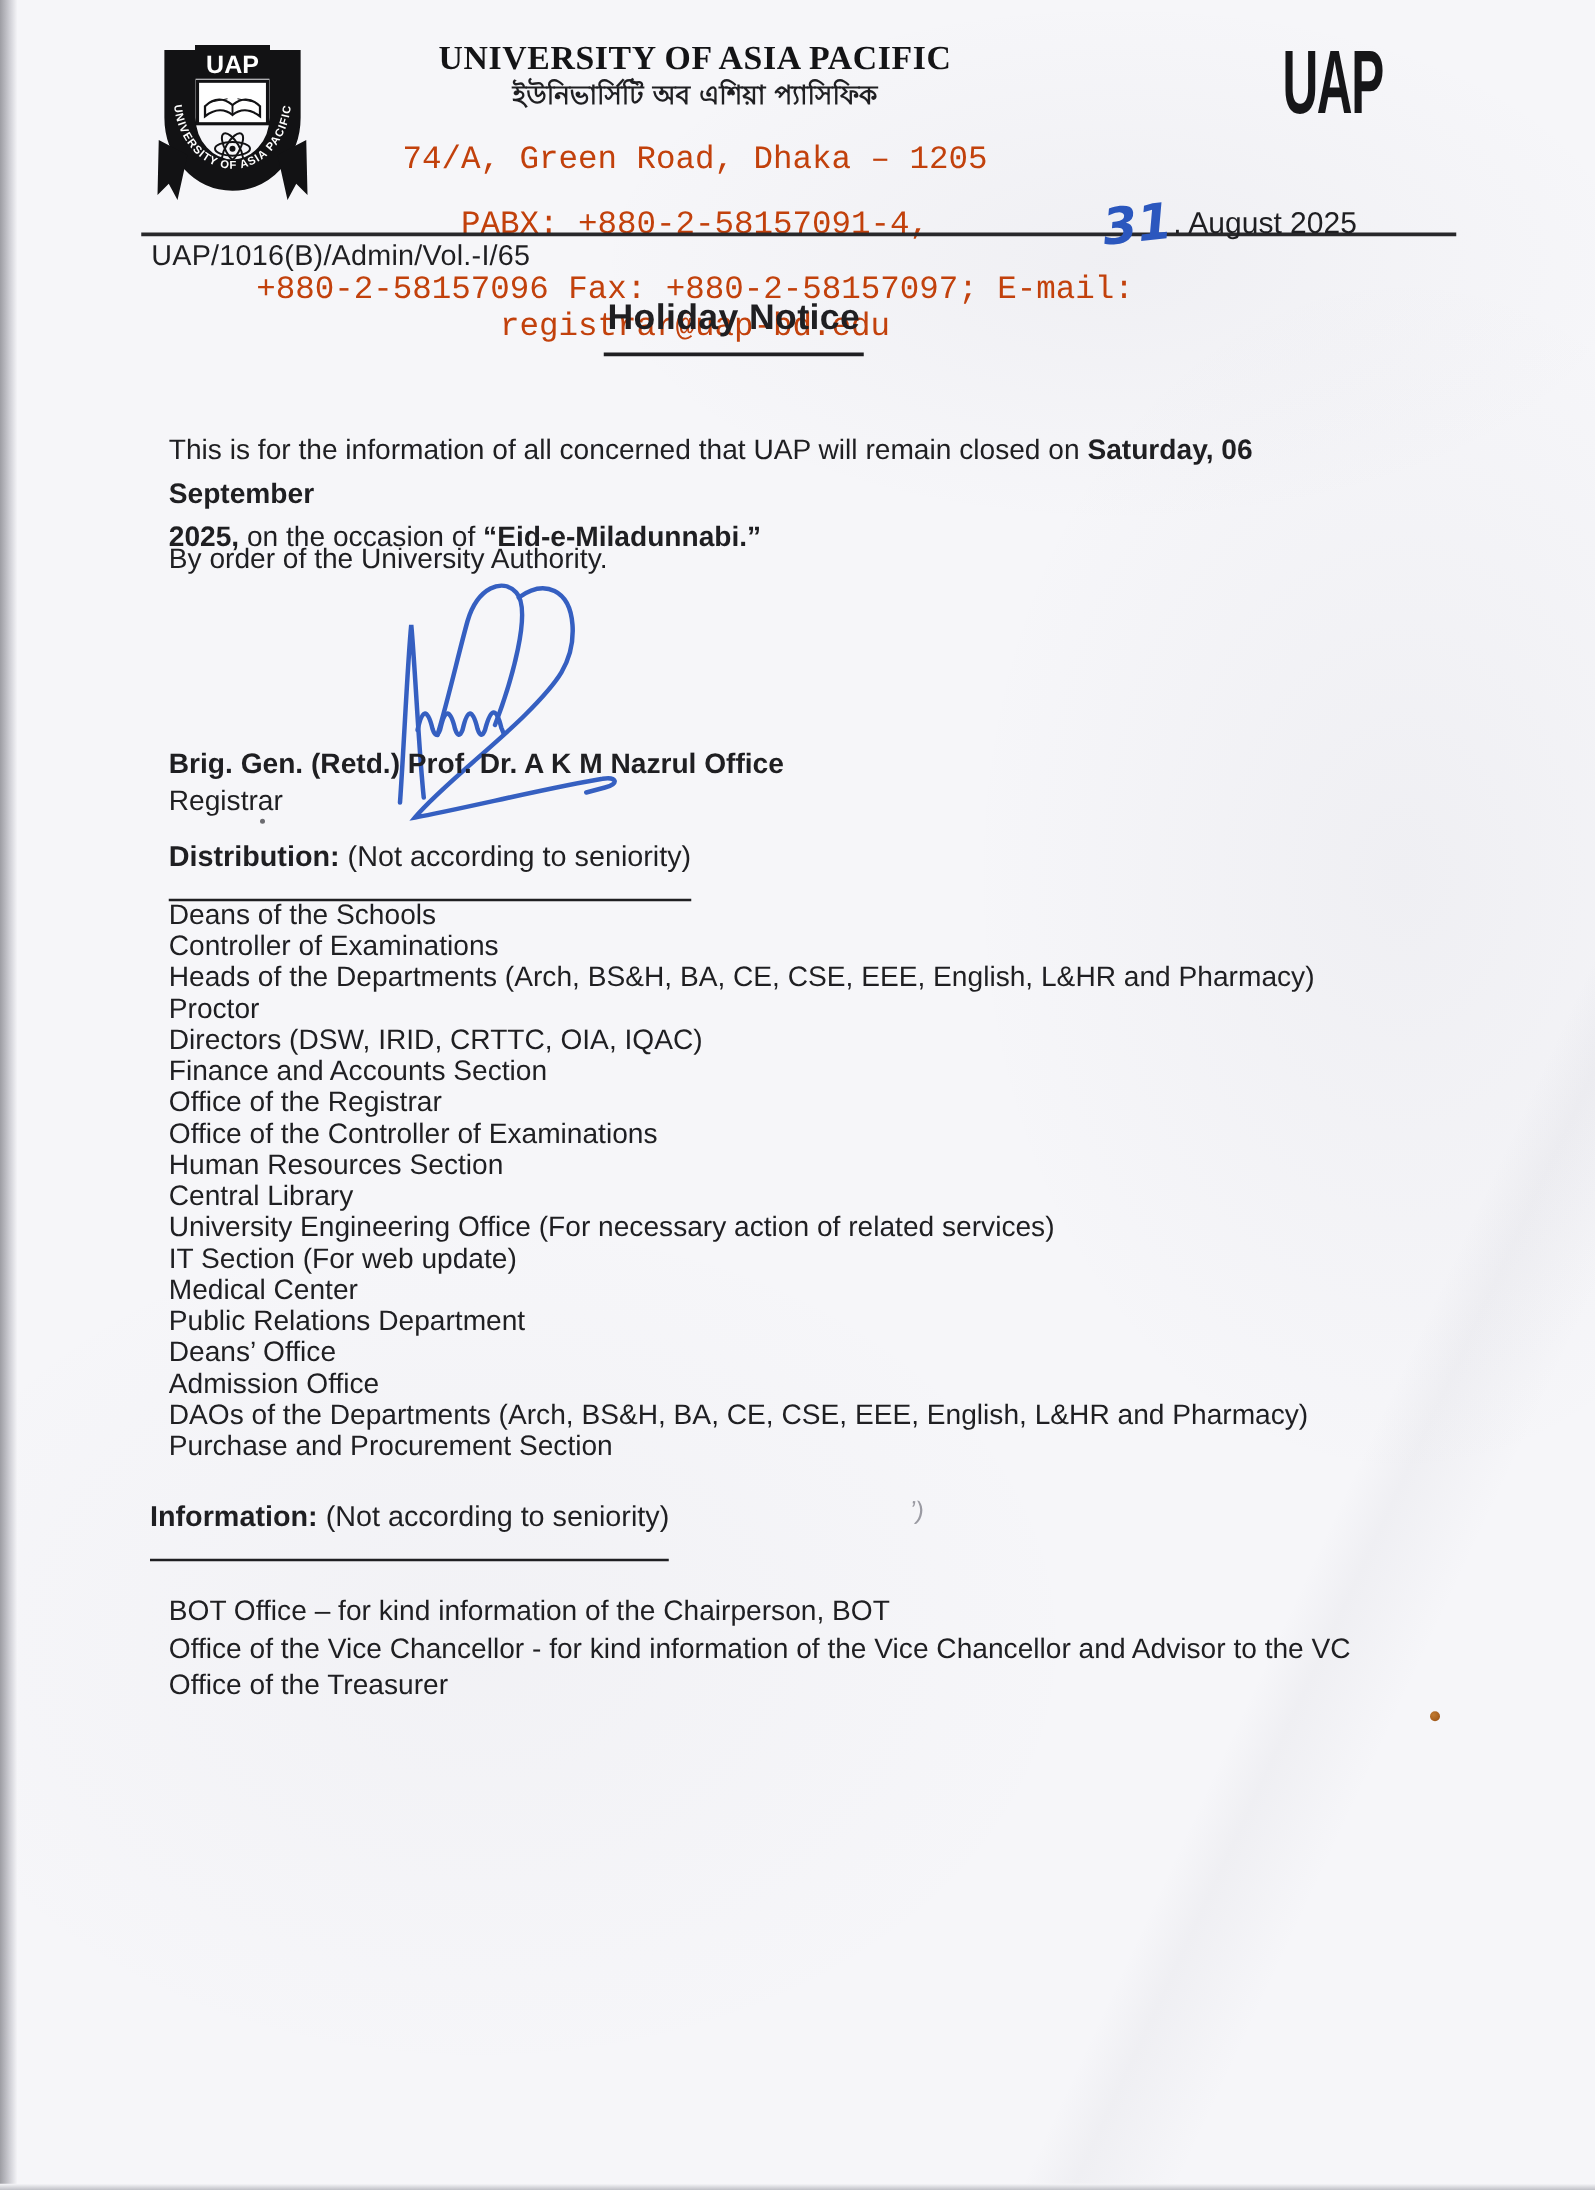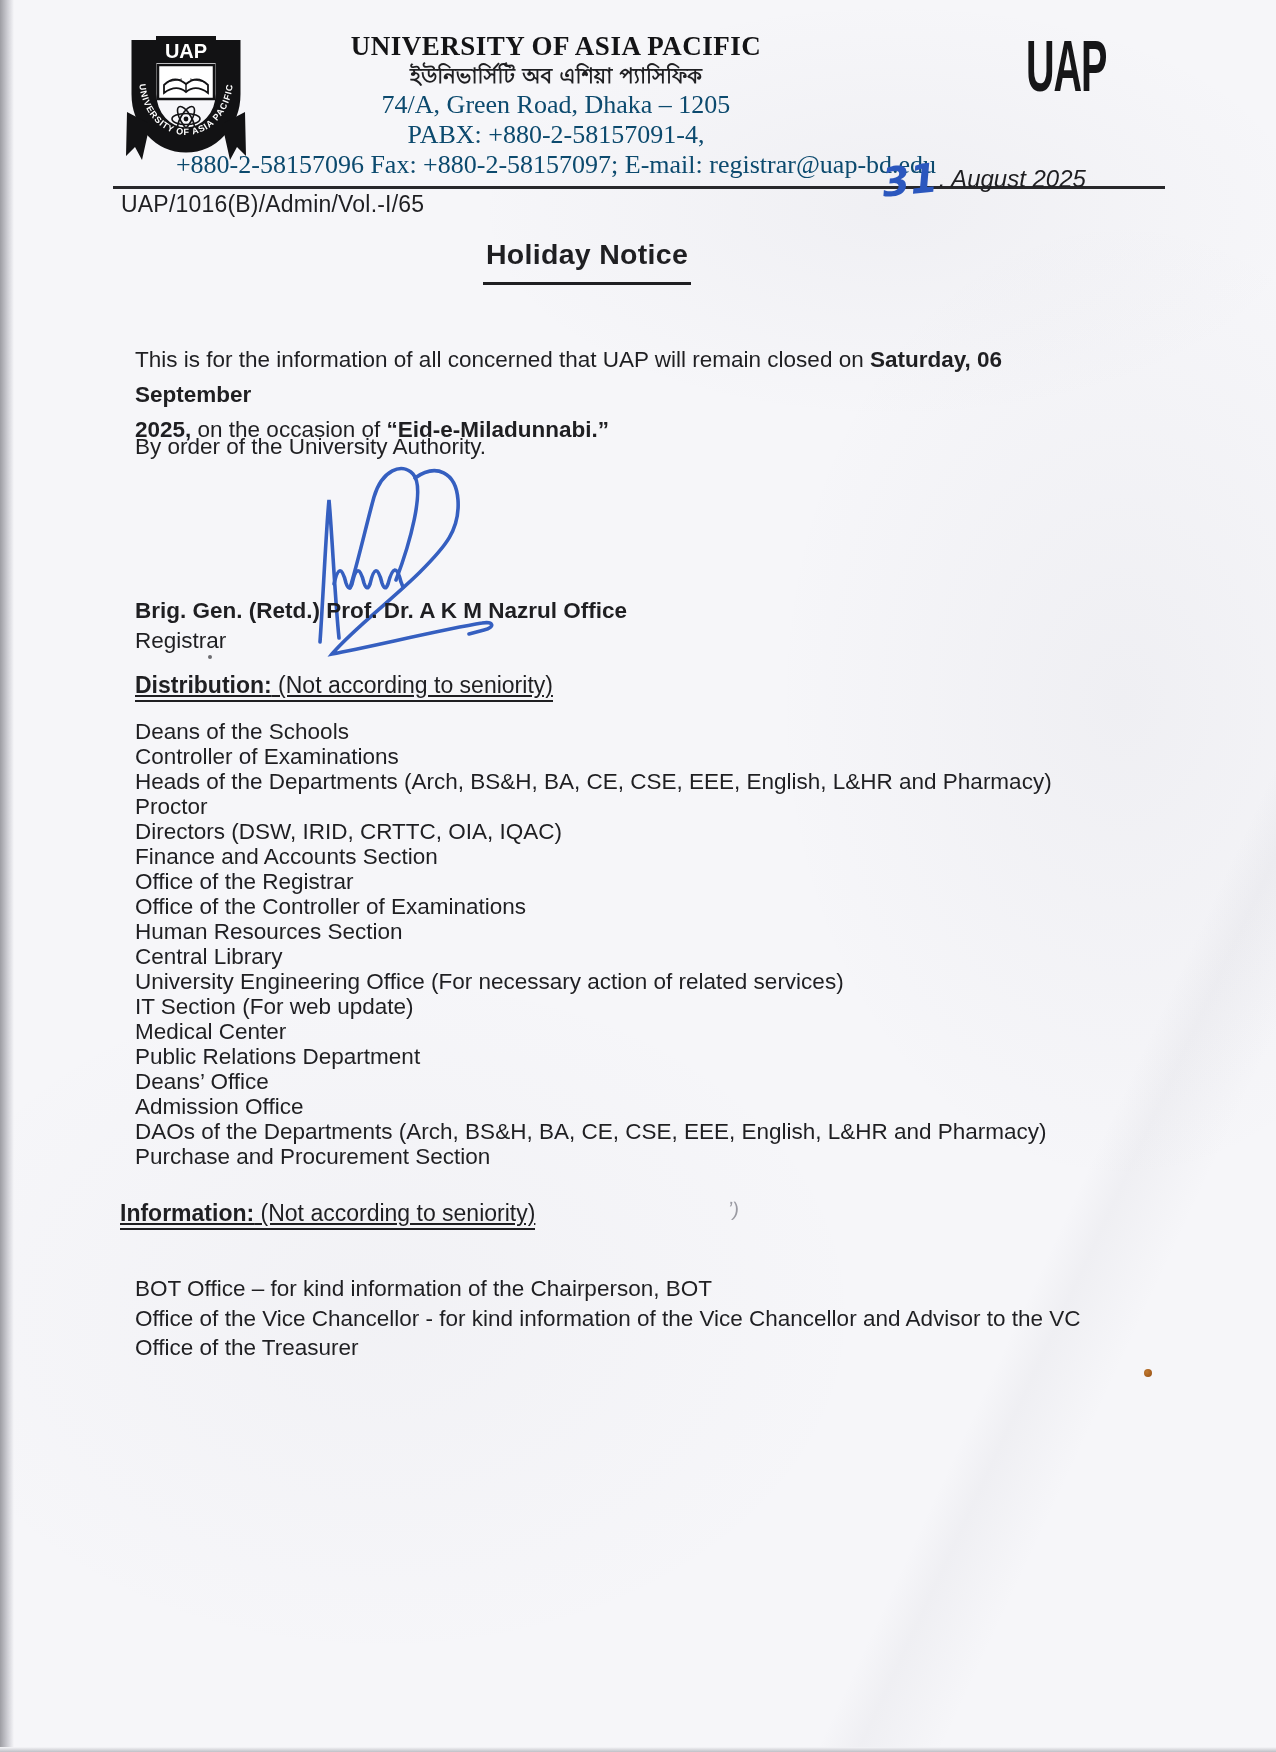--- a/index.html
+++ b/index.html
@@ -26,45 +26,45 @@
     background:linear-gradient(0deg,#bfc0c6,#f6f6f9); }
 
   .abs { position:absolute; }
 
   
   .logo { left:103px; top:28px; width:166px; height:146px; }
   .header-text { left:156px; top:30px; width:800px; text-align:center; }
   .univ-name { font-family:"Liberation Serif","DejaVu Serif",serif; font-weight:bold;
     font-size:27px; line-height:32px; letter-spacing:0.5px; color:#141416; }
   .univ-bn { font-family:"DejaVu Sans",sans-serif; font-size:21px; line-height:28px; font-weight:bold; }
-  .addr, .pabx, .contact { font-family:Liberation Serif, serif;
-    font-size:26px; line-height:30px; color:#0c4a6e; }
+  .addr, .pabx, .contact { font-family:Liberation Mono, monospace;
+    font-size:26px; line-height:30px; color:#c2410c;margin-top:22px; }
   .wordmark { left:1026px; top:30px; font-size:72px; font-weight:bold; line-height:1;
     letter-spacing:-2px; transform:scaleX(0.55); transform-origin:left top; color:#161618; }
   .rule { left:113px; top:186px; width:1052px; height:3px; background:#28282b; }
   .ref { left:121px; top:191px; font-size:23px; letter-spacing:0.2px; }
   .date-line { left:882px; top:160px; white-space:nowrap; }
   .date-hand { display:inline-block; color:#2b57be; font-size:40px; line-height:40px;
     font-style:italic; font-weight:bold; transform:rotate(-6deg); font-family:"DejaVu Sans",sans-serif; }
-  .date-print { font-size:24px; position:relative; top:-7px; margin-left:1px;font-style:italic; }
+  .date-print { font-size:24px; position:relative; top:-7px; margin-left:1px; }
 
   
   .title-wrap { left:135px; top:238px; width:904px; text-align:center; }
   .title { display:inline-block; font-size:28.5px; font-weight:bold; letter-spacing:0.3px;
     border-bottom:3px solid #1f1f22; padding:0 3px 11px; }
   .body-par { left:135px; top:342px; width:950px; font-size:22.5px; line-height:35px; }
   .by-order { left:135px; top:434px; font-size:22.5px;text-align:right; }
 
   .signature { left:312px; top:450px; width:190px; height:208px; }
   .sig-name { left:135px; top:598px; font-size:22.5px; font-weight:bold; }
   .sig-title { left:135px; top:628px; font-size:22.5px; }
   .tiny-dot { left:208px; top:655px; width:4px; height:4px; border-radius:50%; background:#6b6b70; }
 
   .section-heading { font-size:23px; }
-  .section-heading .hd { display:inline-block; border-bottom:2.5px solid #1f1f22; padding-bottom:1px;text-decoration:underline; }
+  .section-heading .hd { display:inline-block; border-bottom:2.5px solid #1f1f22; padding-bottom:20px; }
   .dist-heading { left:135px; top:672px; }
   .dist-list { left:135px; top:719px; width:1070px; font-size:22.5px; line-height:25px; }
   .info-heading { left:120px; top:1200px; }
   .pen-mark { left:728px; top:1198px; color:#9a9aa2; font-size:20px; transform:rotate(8deg); }
   .info-list { left:135px; top:1274px; width:1070px; font-size:22.5px; line-height:29.5px; }
 
   .speck { left:1144px; top:1369px; width:8px; height:8px; border-radius:50%;
     background:radial-gradient(circle at 35% 35%, #c07a30, #a8601f 60%, #8a4c16); }
 
   b { font-weight:bold; }

